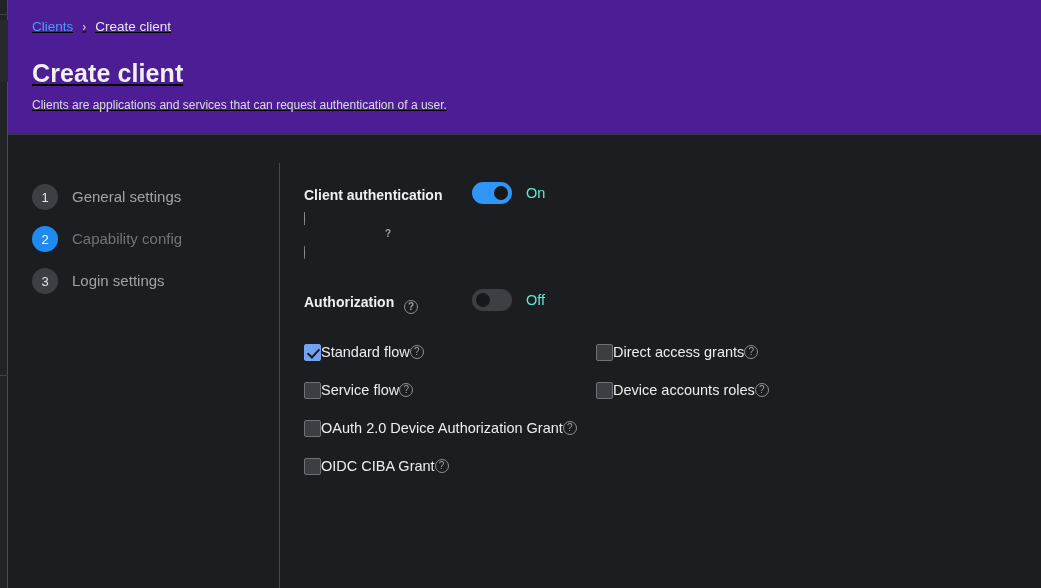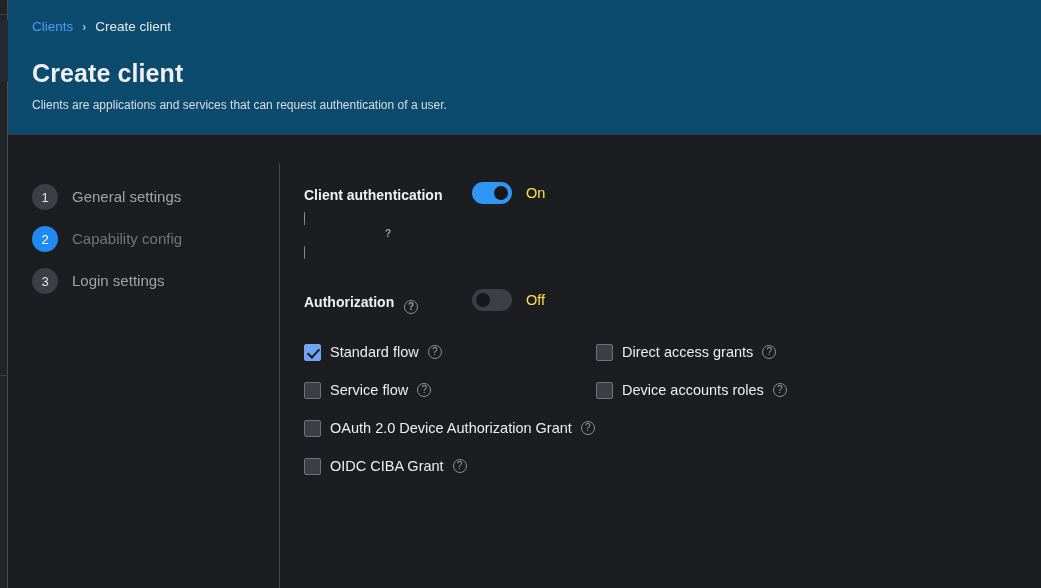--- a/index.html
+++ b/index.html
@@ -51,23 +51,24 @@
     background: #1b1d21;
     display: flex;
     flex-direction: column;
   }
 
   
   .page-header {
     position: relative;
     height: 135px;
     flex: 0 0 135px;
-    background: #0c4a6e;
+    background: #4c1d95;
     border-bottom: 1px solid #35383c;
     padding: 18px 24px 0 24px;
+    text-decoration: underline;
   }
 
   .breadcrumb {
     display: flex;
     align-items: center;
     gap: 9px;
     font-size: 13.5px;
     line-height: 18px;
     height: 18px;
   }
@@ -220,37 +221,36 @@
   .switch.on {
     background: #2f96f5;
   }
   .switch.on .knob {
     left: auto;
     right: 4px;
     background: #16181b;
   }
   .switch-state {
     font-size: 14.5px;
-    color: #fde047;
+    color: #5eead4;
     line-height: 20px;
   }
 
   
   .flow-grid {
     flex: 1 1 auto;
     display: grid;
     grid-template-columns: 292px 1fr;
     row-gap: 18px;
     column-gap: 0;
     padding-top: 2px;
   }
   .flow-item {
     display: flex;
     align-items: center;
-    gap: 9px;
     cursor: pointer;
     min-height: 20px;
   }
   .flow-item.span-2 { grid-column: 1 / span 2; }
 
   .cbox {
     width: 17px;
     height: 17px;
     flex: 0 0 17px;
     border: 1px solid #6f7276;

